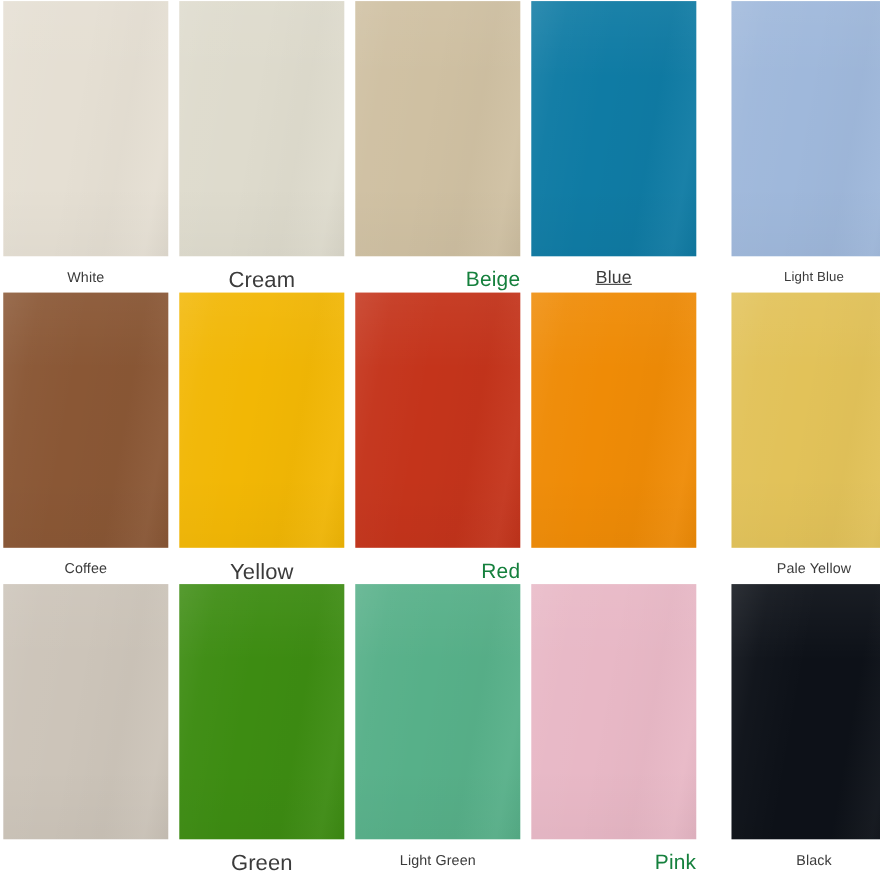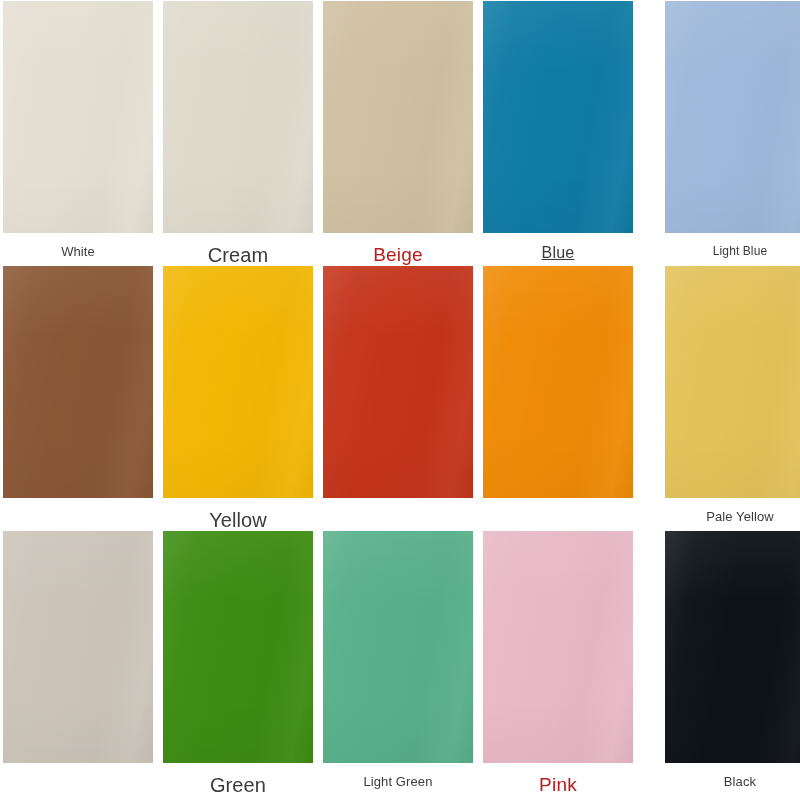--- a/index.html
+++ b/index.html
@@ -95,21 +95,21 @@
     padding-top: 12px;
     color: #3b3b3b;
     white-space: nowrap;
   }
 
   
   .lbl-xs { font-size: 12px; font-weight: 400; letter-spacing: 0.1px; }
   .lbl-sm { font-size: 13px; font-weight: 400; letter-spacing: 0.1px; }
   .lbl-md { font-size: 20px; font-weight: 400; letter-spacing: 0.1px; }
   .lbl-lg { font-size: 16px; font-weight: 400; letter-spacing: 0.2px; text-decoration: underline; }
-  .lbl-xl { font-size: 19px; font-weight: 400; letter-spacing: 0.2px; color: #b91c1c; }
+  .lbl-xl { font-size: 19px; font-weight: 400; letter-spacing: 0.2px; color: #15803d; text-align: right; }
 </style>
 </head>
 <body>
 
 <div id="swatch-chart">
     <div class="swatch-row">
       <div class="swatch-cell">
         <div class="swatch-chip" style="background-color: rgb(229, 223, 211);">
           <div class="sheen"></div>
           <div class="sheen-v"></div>
@@ -144,33 +144,35 @@
         </div>
         <div class="swatch-label lbl-xs">Light Blue</div>
       </div>
     </div>
     <div class="swatch-row">
       <div class="swatch-cell">
         <div class="swatch-chip" style="background-color: rgb(138, 87, 53);">
           <div class="sheen"></div>
           <div class="sheen-v"></div>
         </div>
+        <div class="swatch-label lbl-sm">Coffee</div>
       </div>
       <div class="swatch-cell">
         <div class="swatch-chip" style="background-color: rgb(242, 183, 5);">
           <div class="sheen"></div>
           <div class="sheen-v"></div>
         </div>
         <div class="swatch-label lbl-md">Yellow</div>
       </div>
       <div class="swatch-cell">
         <div class="swatch-chip" style="background-color: rgb(196, 52, 27);">
           <div class="sheen"></div>
           <div class="sheen-v"></div>
         </div>
+        <div class="swatch-label lbl-xl">Red</div>
       </div>
       <div class="swatch-cell">
         <div class="swatch-chip" style="background-color: rgb(239, 139, 6);">
           <div class="sheen"></div>
           <div class="sheen-v"></div>
         </div>
       </div>
       <div class="swatch-cell">
         <div class="swatch-chip" style="background-color: rgb(226, 194, 89);">
           <div class="sheen"></div>

